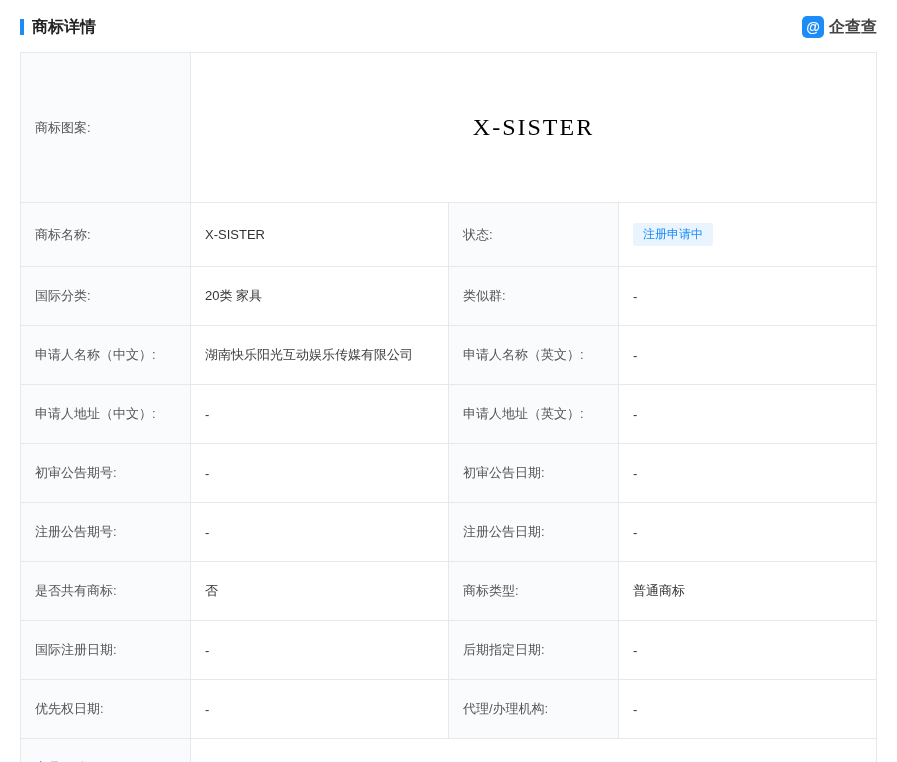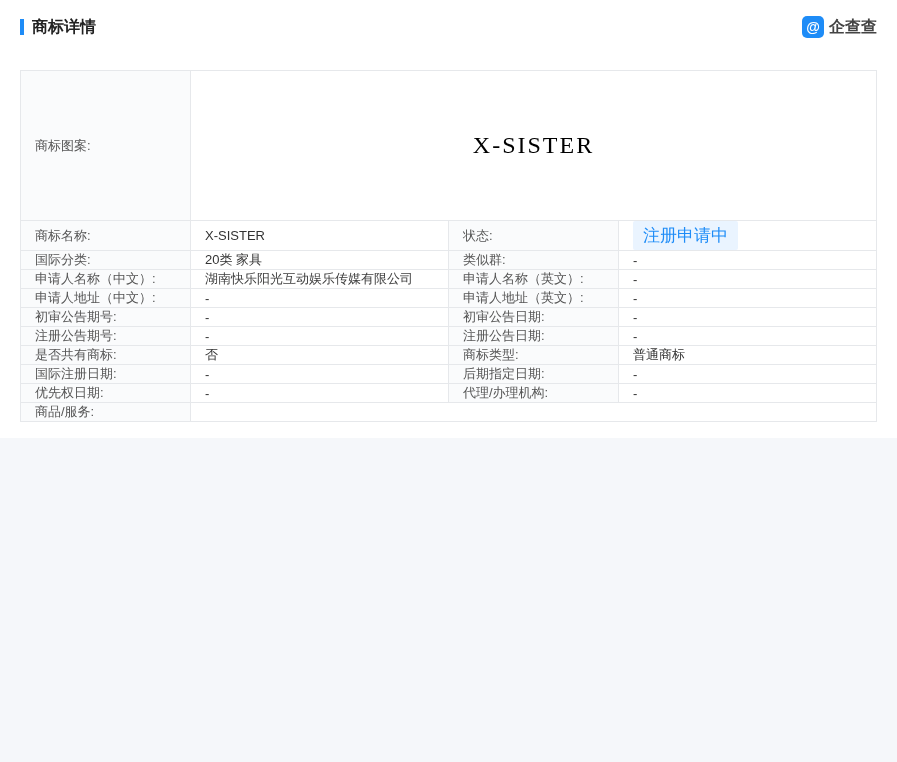--- a/index.html
+++ b/index.html
@@ -13,21 +13,21 @@
     color: #333;
   }
   .page {
     padding: 16px 20px;
     background: #fff;
   }
   .header {
     display: flex;
     justify-content: space-between;
     align-items: center;
-    margin-bottom: 32px;
+    margin-bottom: 14px;
   }
   .title {
     font-size: 16px;
     font-weight: bold;
     color: #222;
     border-left: 4px solid #1e8cf7;
     padding-left: 8px;
     line-height: 1;
   }
   .brand {
@@ -50,21 +50,21 @@
     margin-right: 5px;
     font-weight: bold;
   }
   .table {
     width: 100%;
     border-collapse: collapse;
     table-layout: fixed;
   }
   .table td {
     border: 1px solid #e6e8eb;
-    padding: 0 14px;
+    padding: 20px 14px;
     vertical-align: middle;
     font-size: 13px;
     color: #333;
   }
   .table td.label {
     background: #fafbfc;
     color: #555;
     width: 170px;
   }
   .hero-row td.hero {
@@ -76,21 +76,21 @@
     font-family: "SimSun", serif;
     font-weight: 400;
     color: #000;
   }
   .link { color: #404040; }
   .status-badge {
     display: inline-block;
     background: #eaf4ff;
     color: #1e8cf7;
     padding: 3px 10px;
-    font-size: 17px;
+    font-size: 12px;
     border-radius: 2px;
   }
   
   col.c1 { width: 170px; }
   col.c2 { width: auto; }
   col.c3 { width: 170px; }
   col.c4 { width: auto; }
 </style>
 </head>
 <body>

